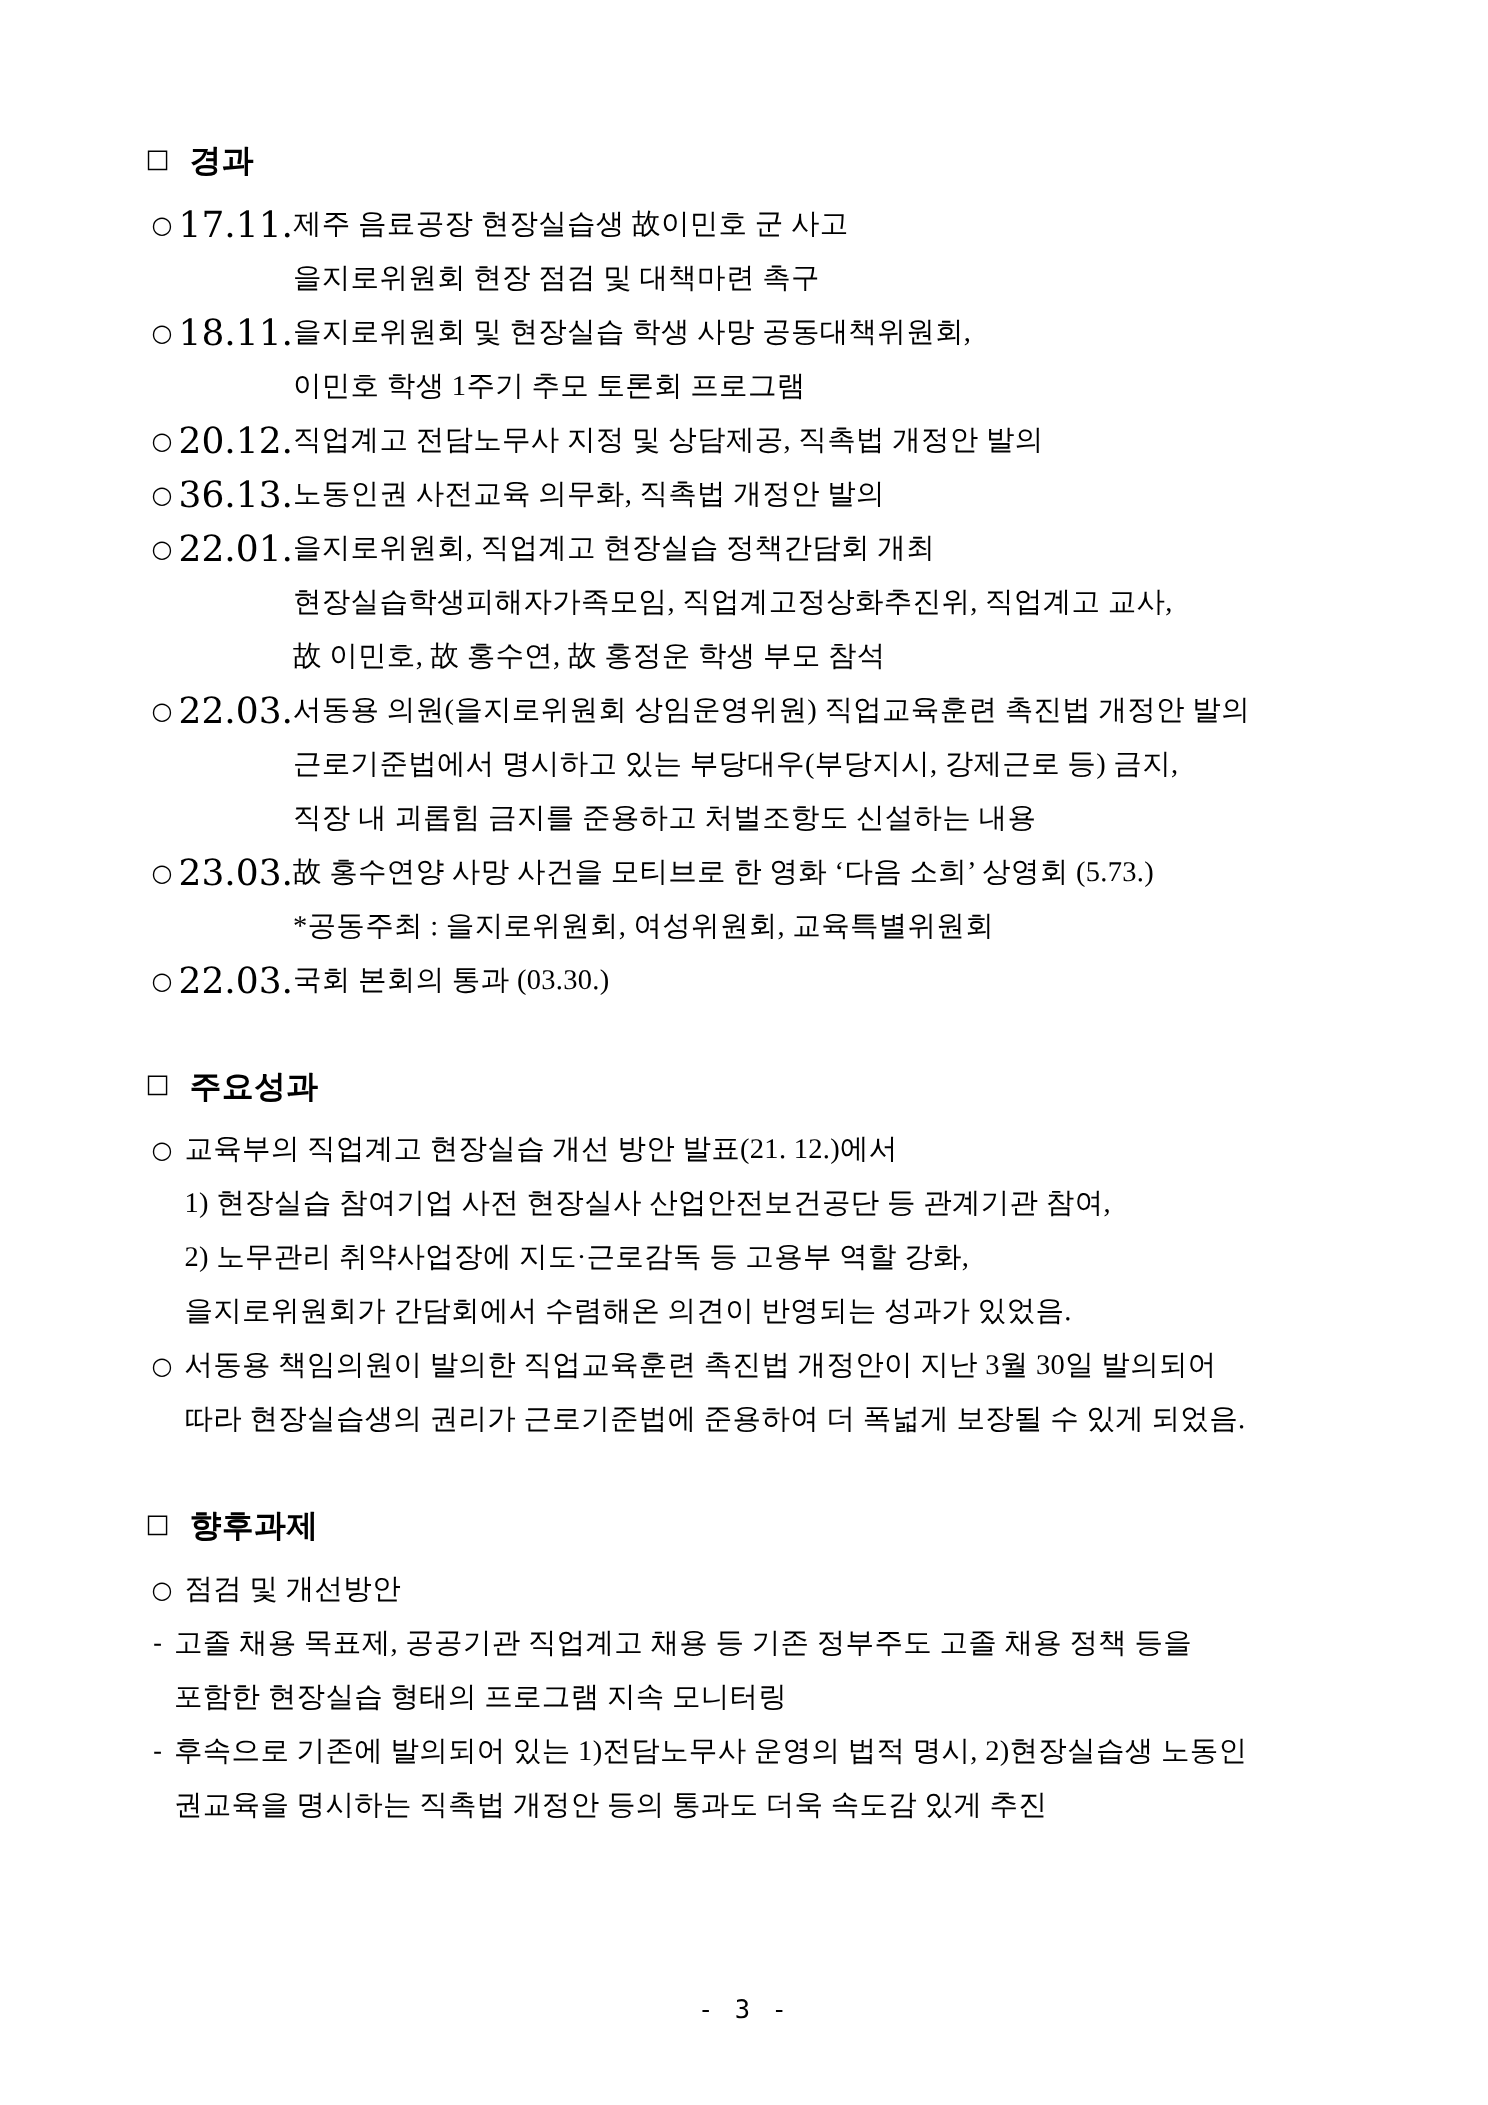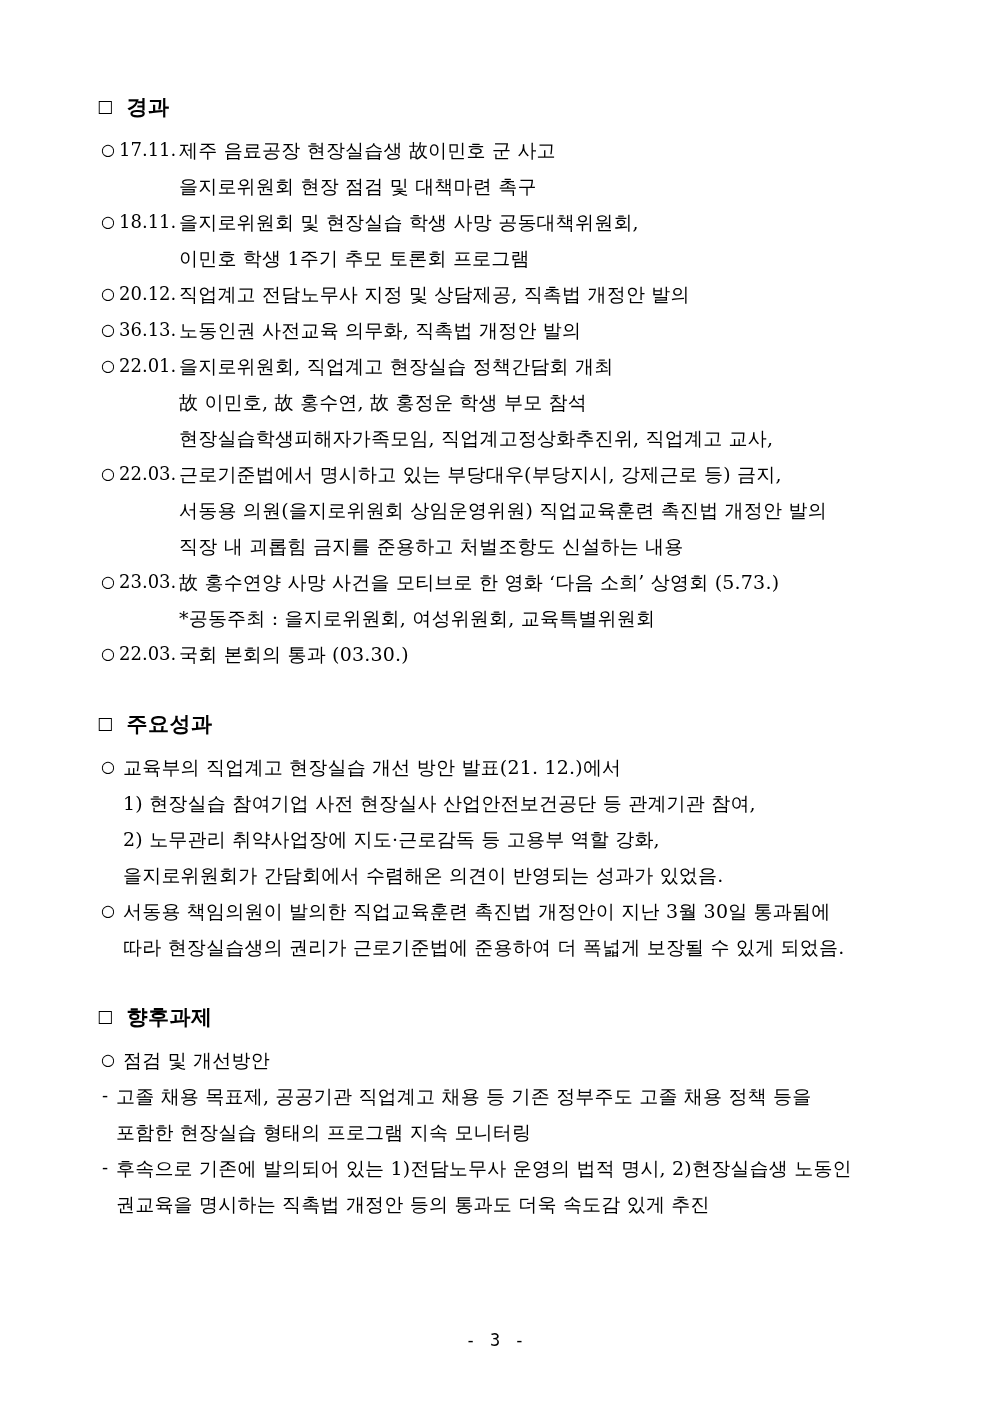--- a/index.html
+++ b/index.html
@@ -43,25 +43,25 @@
     flex: 0 0 26px;
     font-size: 16px;
     line-height: 36px;
     font-family: "DejaVu Sans", "Liberation Sans", sans-serif;
     padding-left: 4px;
     box-sizing: border-box;
   }
   .sec-dated .marker { flex-basis: 22px; padding-left: 4px; }
   .date {
     flex: 0 0 60px;
-    font-size: 18px;
+    font-size: 24px;
     line-height: 36px;
     white-space: nowrap;
   }
-  .lines { flex: 1 1 auto; min-width: 0; }
+  .lines { flex: 1 1 auto; min-width: 0; font-family: Liberation Serif, serif; }
   .line {
     font-size: 19px;
     line-height: 36px;
     white-space: nowrap;
     letter-spacing: 0.2px;
   }
   .item-dash { padding-left: 5px; }
   .item-dash .marker { flex-basis: 14px; padding-left: 0; font-family: "DejaVu Serif", serif; font-size: 18px; }
   .pageno {
     position: absolute;
@@ -113,30 +113,30 @@
             <span class="date">36.13.</span>
             <div class="lines">
               <div class="line">노동인권 사전교육 의무화, 직촉법 개정안 발의</div>
             </div>
           </div>
           <div class="item">
             <span class="marker">○</span>
             <span class="date">22.01.</span>
             <div class="lines">
               <div class="line">을지로위원회, 직업계고 현장실습 정책간담회 개최</div>
+              <div class="line">현장실습학생피해자가족모임, 직업계고정상화추진위, 직업계고 교사,</div>
               <div class="line">故 이민호, 故 홍수연, 故 홍정운 학생 부모 참석</div>
-              <div class="line">현장실습학생피해자가족모임, 직업계고정상화추진위, 직업계고 교사,</div>
             </div>
           </div>
           <div class="item">
             <span class="marker">○</span>
             <span class="date">22.03.</span>
             <div class="lines">
+              <div class="line">서동용 의원(을지로위원회 상임운영위원) 직업교육훈련 촉진법 개정안 발의</div>
               <div class="line">근로기준법에서 명시하고 있는 부당대우(부당지시, 강제근로 등) 금지,</div>
-              <div class="line">서동용 의원(을지로위원회 상임운영위원) 직업교육훈련 촉진법 개정안 발의</div>
               <div class="line">직장 내 괴롭힘 금지를 준용하고 처벌조항도 신설하는 내용</div>
             </div>
           </div>
           <div class="item">
             <span class="marker">○</span>
             <span class="date">23.03.</span>
             <div class="lines">
               <div class="line">故 홍수연양 사망 사건을 모티브로 한 영화 ‘다음 소희’ 상영회 (5.73.)</div>
               <div class="line">*공동주최 : 을지로위원회, 여성위원회, 교육특별위원회</div>
             </div>
@@ -161,21 +161,21 @@
             <div class="lines">
               <div class="line">교육부의 직업계고 현장실습 개선 방안 발표(21. 12.)에서</div>
               <div class="line">1) 현장실습 참여기업 사전 현장실사 산업안전보건공단 등 관계기관 참여,</div>
               <div class="line">2) 노무관리 취약사업장에 지도·근로감독 등 고용부 역할 강화,</div>
               <div class="line">을지로위원회가 간담회에서 수렴해온 의견이 반영되는 성과가 있었음.</div>
             </div>
           </div>
           <div class="item">
             <span class="marker">○</span>
             <div class="lines">
-              <div class="line">서동용 책임의원이 발의한 직업교육훈련 촉진법 개정안이 지난 3월 30일 통과됨에</div>
+              <div class="line">서동용 책임의원이 발의한 직업교육훈련 촉진법 개정안이 지난 3월 30일 발의되어</div>
               <div class="line">따라 현장실습생의 권리가 근로기준법에 준용하여 더 폭넓게 보장될 수 있게 되었음.</div>
             </div>
           </div>
         </div>
       </section>
       <section class="sec">
         <h2 class="sec-title">
           <span class="sq">□</span>
           <span>향후과제</span>
         </h2>

